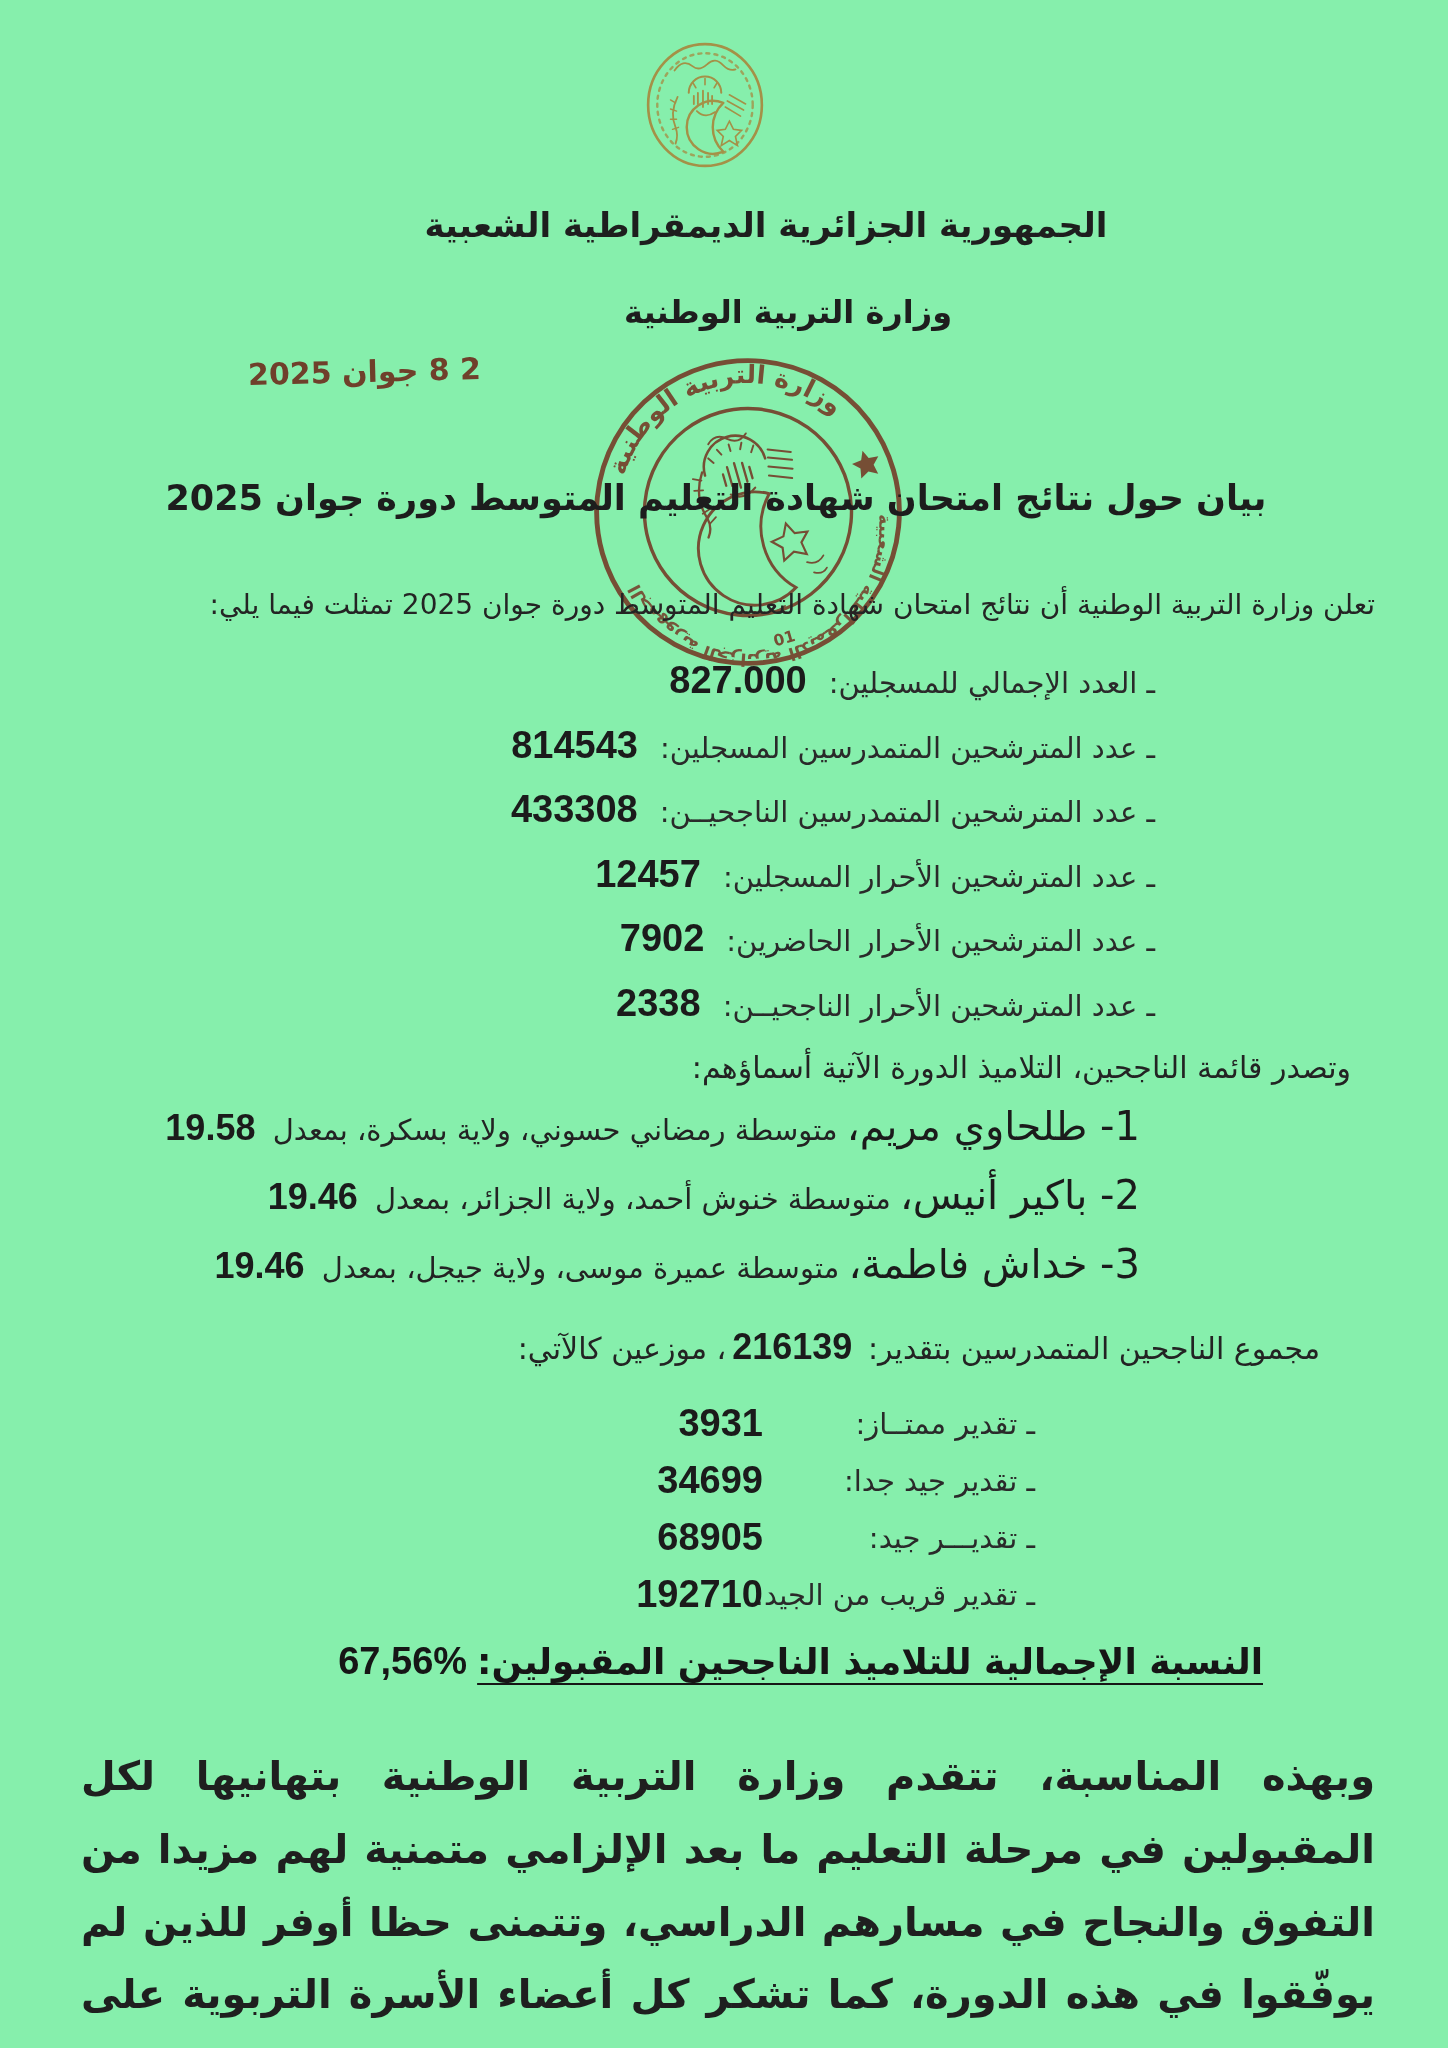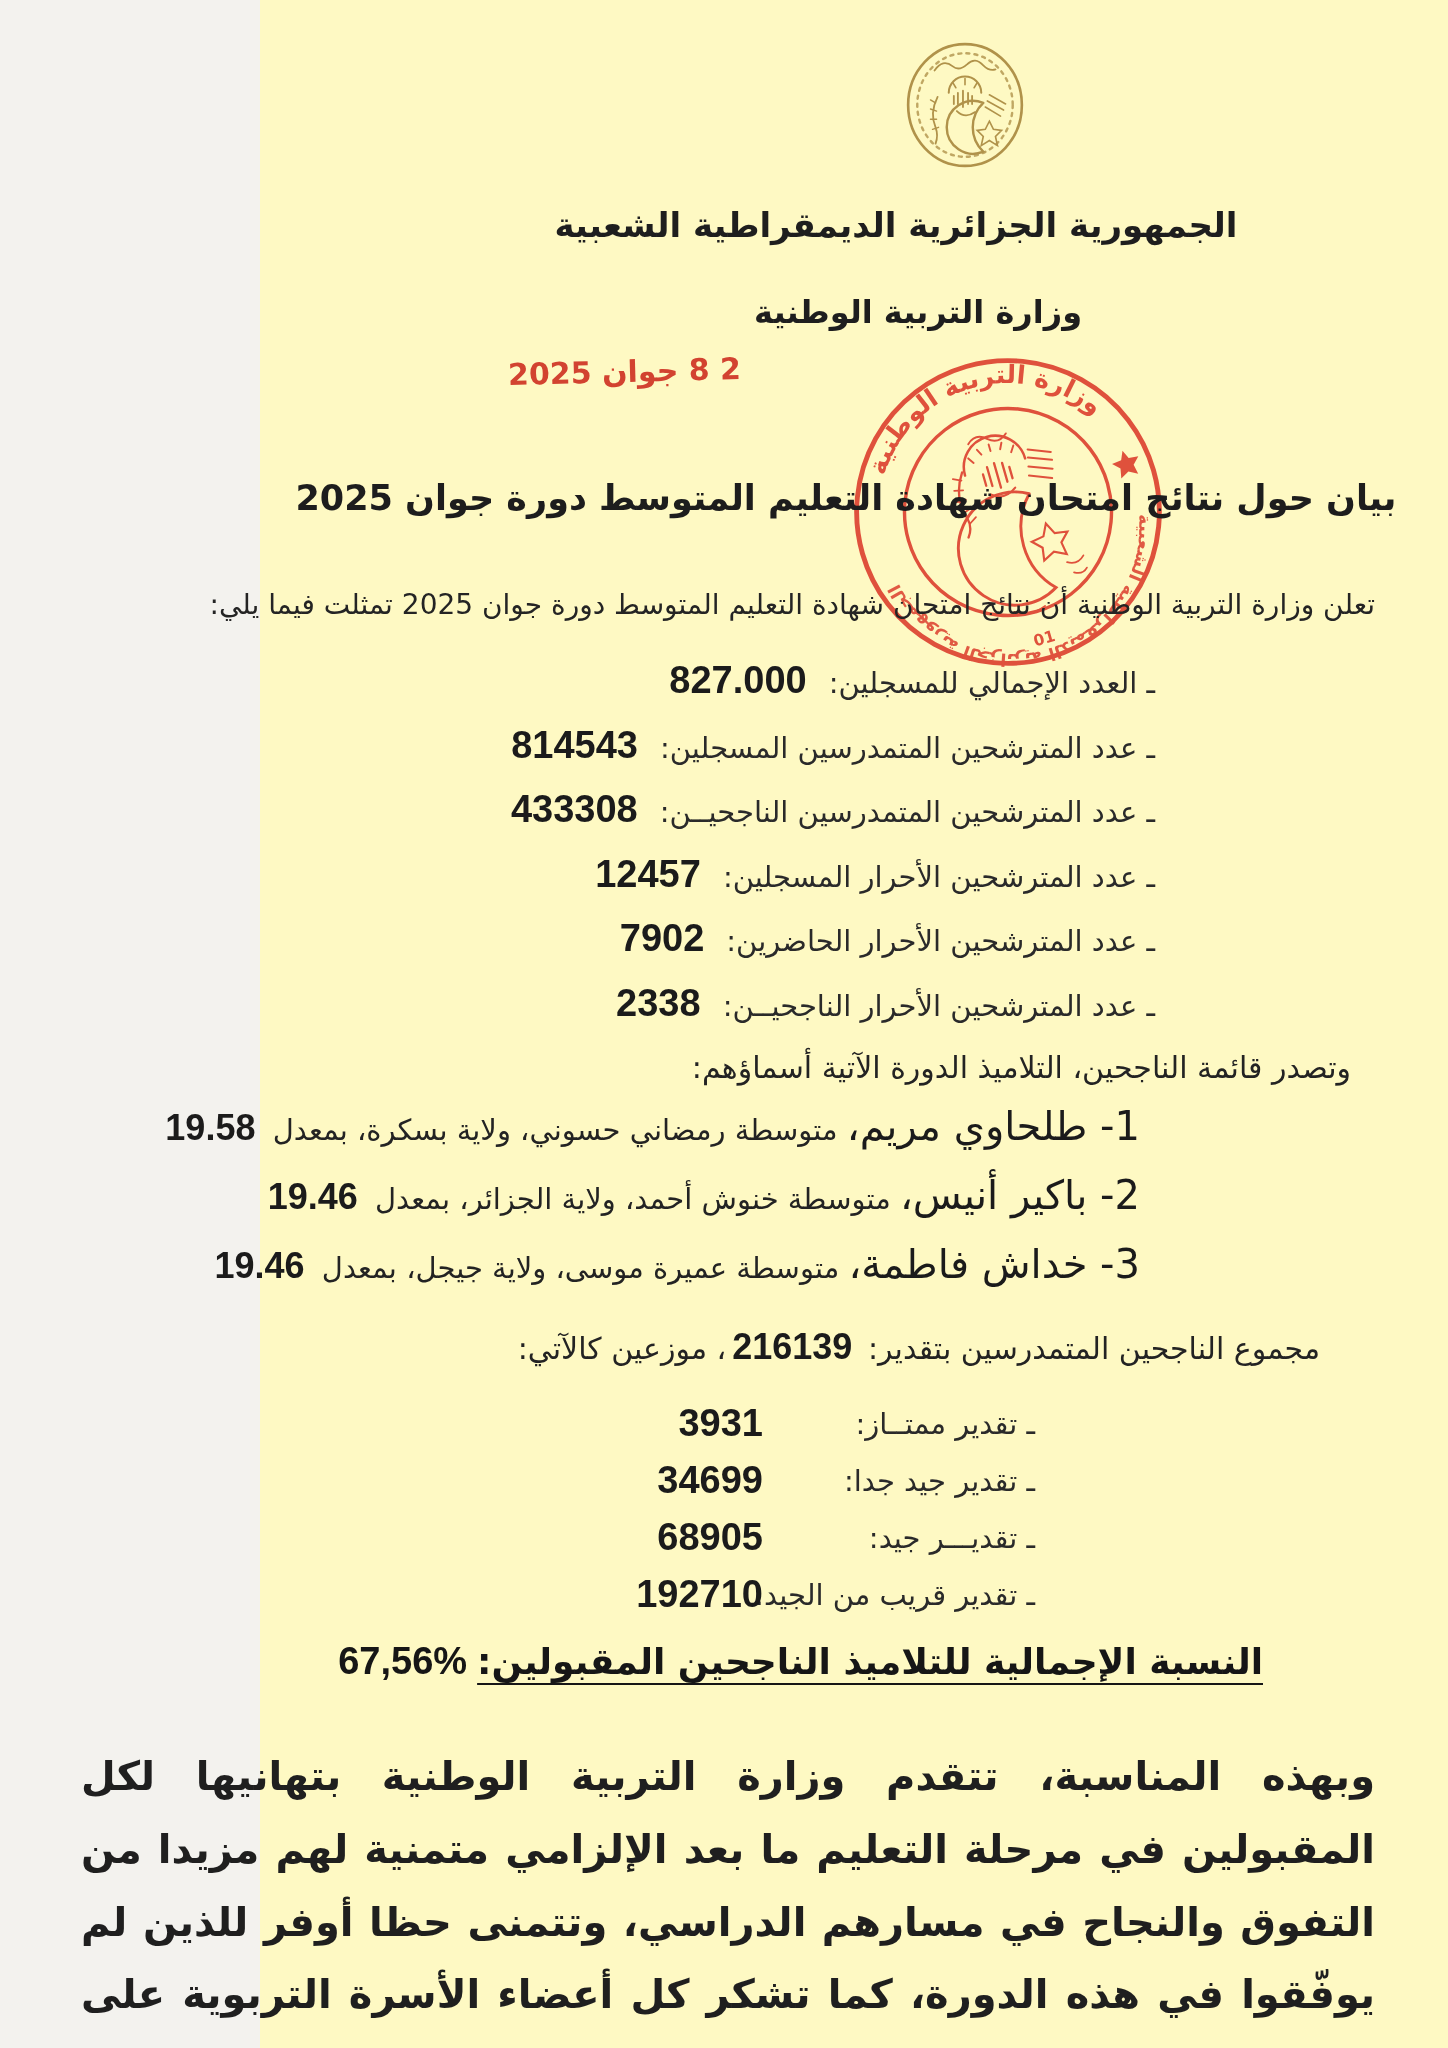--- a/index.html
+++ b/index.html
@@ -3,22 +3,22 @@
 <meta charset="utf-8">
 <style>
   html,body{margin:0;padding:0;}
   body{
     width:1448px;height:2048px;
     background:#f3f2ee;
     font-family:"DejaVu Sans","Liberation Sans",sans-serif;
     overflow:hidden;
   }
   .page{
-    position:relative;width:1188px;height:2048px;
-    background:#fef9c3;
+    position:relative;width:1448px;height:2048px;
+    background:#86efac;
     direction:rtl;
     color:#232323;
   }
   
   .emblem{position:absolute;left:642px;top:40px;width:126px;height:132px;opacity:.9;}
   
   .center-line{position:absolute;width:100%;text-align:center;white-space:nowrap;font-weight:bold;color:#1e1e1e;}
   .rep{top:205px;font-size:34px;transform:translateX(42px);letter-spacing:-1px;}
   .min{top:293px;font-size:32px;transform:translateX(64px);}
   

